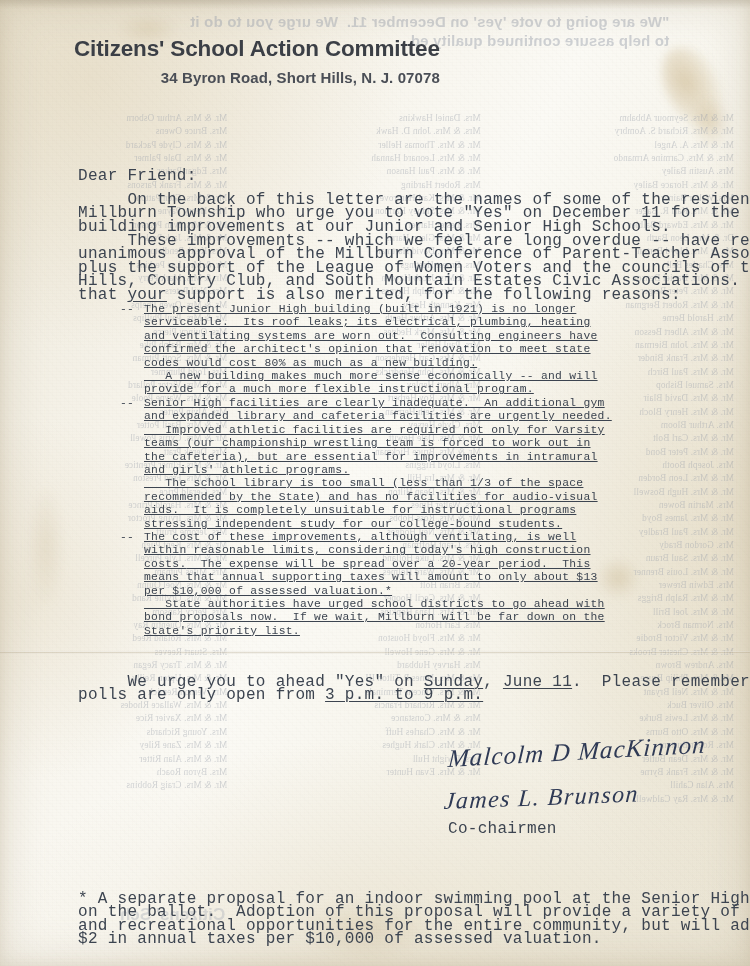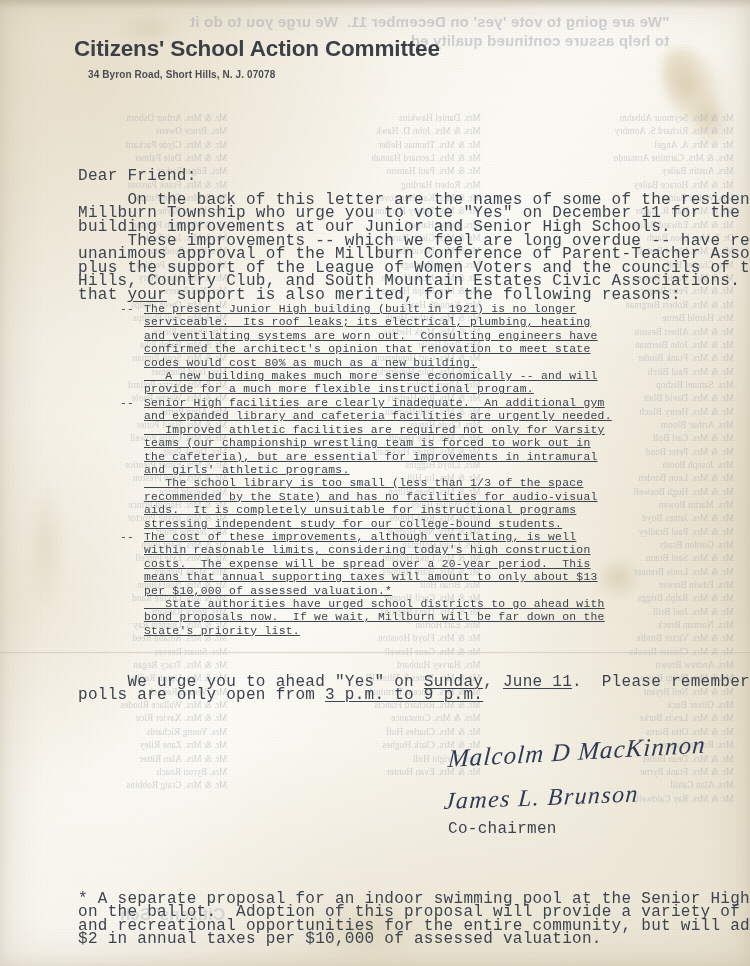--- a/index.html
+++ b/index.html
@@ -133,26 +133,27 @@
     font-family: "Liberation Sans", "DejaVu Sans", sans-serif;
     font-weight: bold;
     font-size: 22.5px;
     letter-spacing: -0.15px;
     color: #3b3f46;
     white-space: nowrap;
   }
   .lh-address {
     font-family: "Liberation Sans", "DejaVu Sans", sans-serif;
     font-weight: bold;
-    font-size: 10px;
+    font-size: 15px;
     letter-spacing: 0.1px;
     color: #4a4e56;
     margin-top: 7px;
     margin-left: 14px;
     white-space: nowrap;
+    text-align: right;
   }
 
   
   .typed {
     position: absolute;
     z-index: 6;
     color: #3c4450;
     font-size: 16px;
     line-height: 13.4px;
     letter-spacing: 0.28px;

